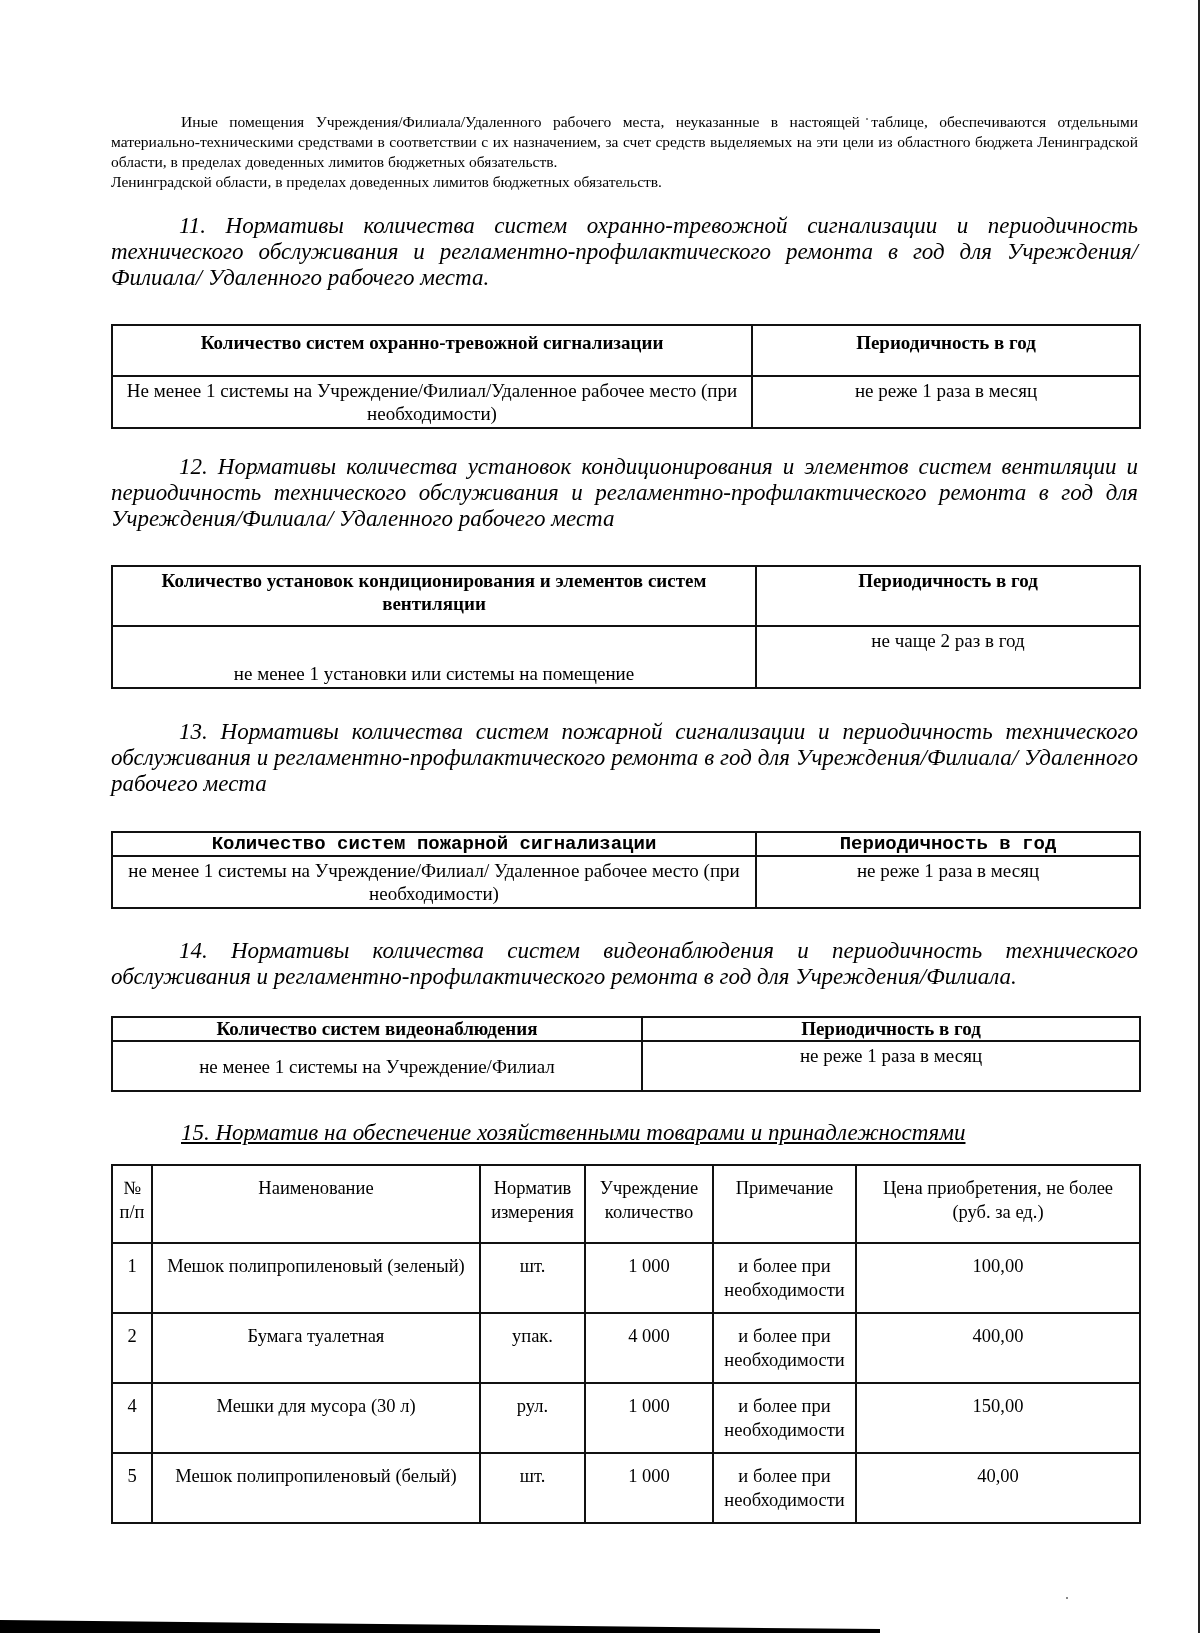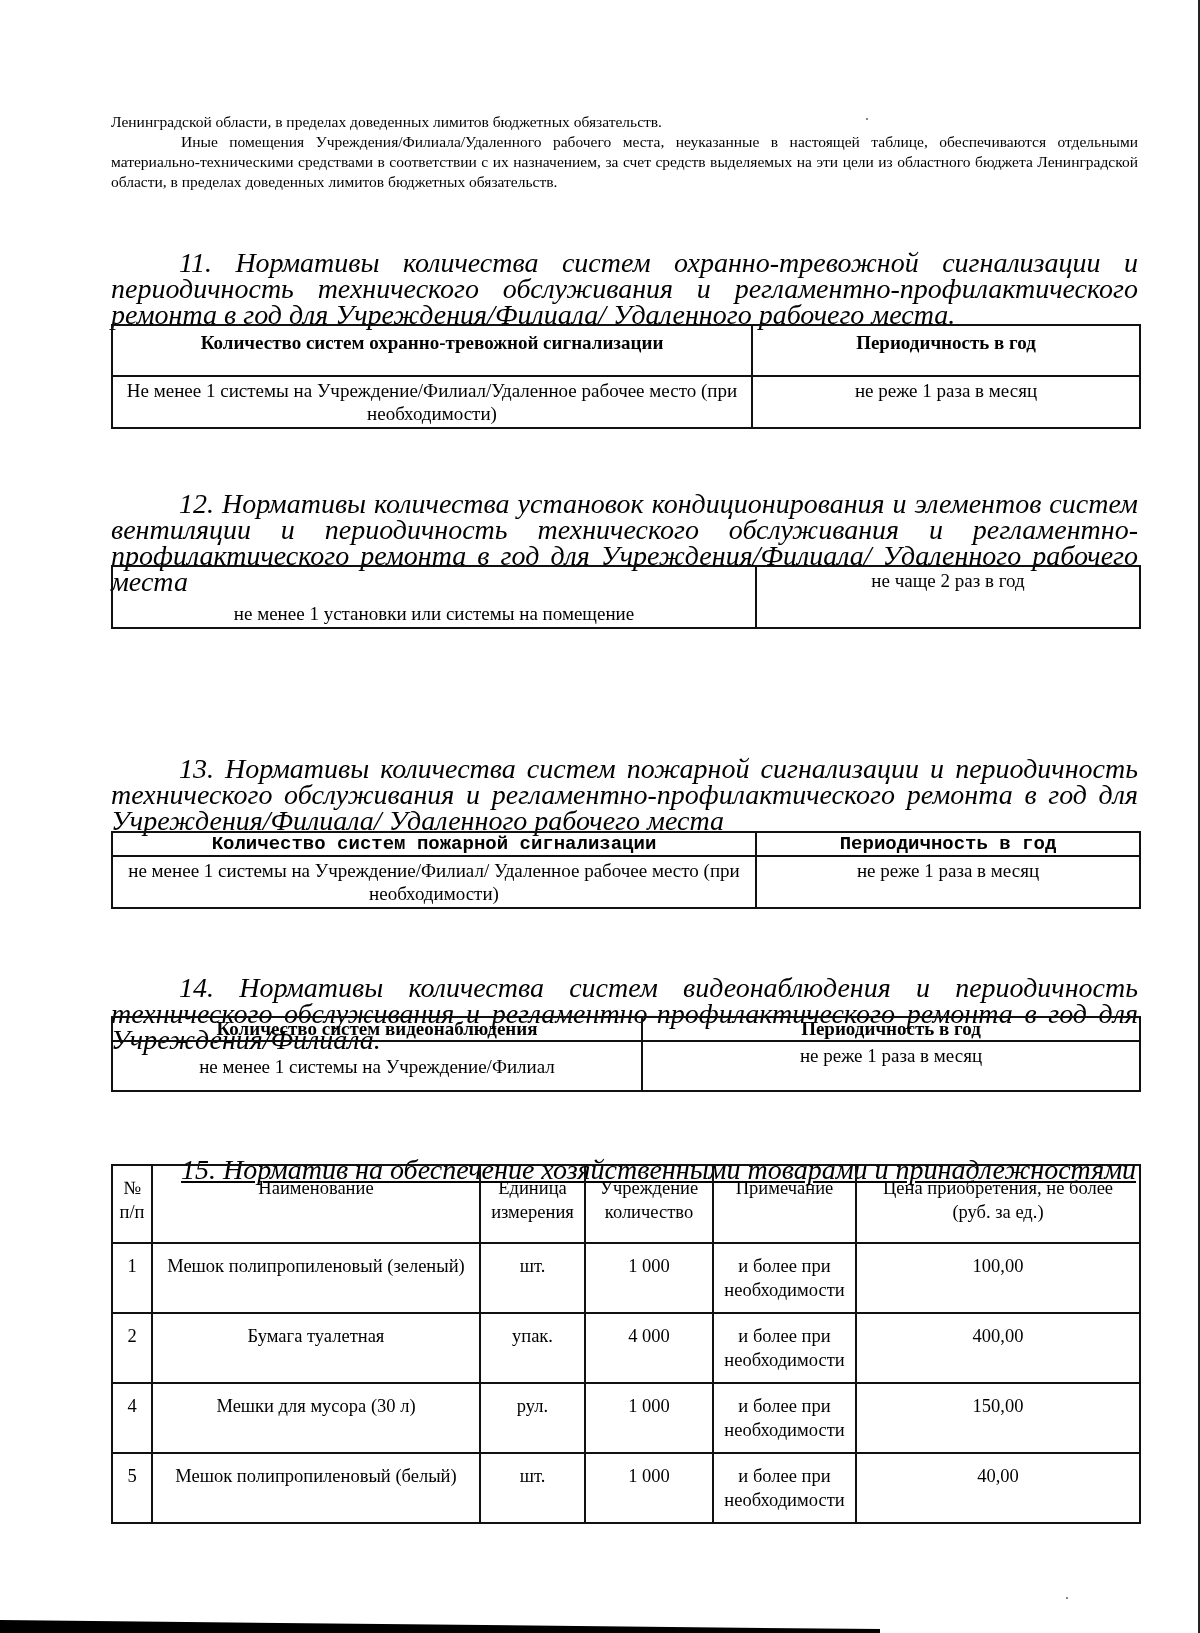--- a/index.html
+++ b/index.html
@@ -8,23 +8,22 @@
       font-family: "Liberation Serif", "DejaVu Serif", serif; color: #000;
     }
     .page { position: absolute; left: 0; top: 0; width: 1200px; height: 1633px; }
     .para {
       position: absolute; left: 111px; width: 1027px;
       font-size: 15.5px; line-height: 20px; text-align: justify;
     }
     .para .indent { display: inline-block; width: 70px; }
     .heading {
       position: absolute; left: 111px; width: 1027px;
-      font-style: italic; font-size: 28px; line-height: 26px; text-align: justify;
+      font-style: italic; font-size: 23px; line-height: 26px; text-align: justify;
       text-align-last: left;
-      margin-top: 37px;
     }
     .heading .indent { display: inline-block; width: 68px; }
     table.doc {
       position: absolute; border-collapse: collapse; table-layout: fixed;
       font-size: 19px; line-height: 23px;
     }
     table.doc td, table.doc th {
       border: 2px solid #111; padding: 2px 6px; text-align: center;
       font-weight: normal;
     }
@@ -53,22 +52,22 @@
       position: absolute; right: 0; top: 0; width: 2px; height: 1633px; background: #222;
     }
     .dot { position: absolute; width: 2px; height: 2px; background: #888; }
   </style>
 </head>
 <body>
 
 <div class="page">
 
   <div class="para" style="top:112px;">
+    <div><span class="indent"></span><span>Иные помещения Учреждения/Филиала/Удаленного рабочего места, неуказанные в настоящей таблице, обеспечиваются отдельными материально-техническими средствами в соответствии с их назначением, за счет средств выделяемых на эти цели из областного бюджета Ленинградской области, в пределах доведенных лимитов бюджетных обязательств.</span></div>
     <div>Ленинградской области, в пределах доведенных лимитов бюджетных обязательств.</div>
-    <div><span class="indent"></span><span>Иные помещения Учреждения/Филиала/Удаленного рабочего места, неуказанные в настоящей таблице, обеспечиваются отдельными материально-техническими средствами в соответствии с их назначением, за счет средств выделяемых на эти цели из областного бюджета Ленинградской области, в пределах доведенных лимитов бюджетных обязательств.</span></div>
   </div>
 
   <div class="heading" style="top:213px;"><span class="indent"></span><span>11. Нормативы количества систем охранно-тревожной сигнализации и периодичность технического обслуживания и регламентно-профилактического ремонта в год для Учреждения/Филиала/ Удаленного рабочего места.</span></div>
   <table class="doc" id="t11">
     <colgroup>
         <col style="width:640px">
         <col style="width:388px">
       </colgroup>
     <tbody>
         <tr>
@@ -82,20 +81,24 @@
   </tbody>
     </table>
 
   <div class="heading" style="top:454px;"><span class="indent"></span><span>12. Нормативы количества установок кондиционирования и элементов систем вентиляции и периодичность технического обслуживания и регламентно-профилактического ремонта в год для Учреждения/Филиала/ Удаленного рабочего места</span></div>
   <table class="doc" id="t12">
     <colgroup>
         <col style="width:644px">
         <col style="width:384px">
       </colgroup>
     <tbody>
+        <tr>
+      <th>Количество установок кондиционирования и элементов систем вентиляции</th>
+      <th>Периодичность в год</th>
+    </tr>
     <tr>
       <td style="vertical-align:bottom;">не менее 1 установки или системы на помещение</td>
       <td style="vertical-align:top;">не чаще 2 раз в год</td>
     </tr>
   </tbody>
     </table>
 
   <div class="heading" style="top:719px;"><span class="indent"></span><span>13. Нормативы количества систем пожарной сигнализации и периодичность технического обслуживания и регламентно-профилактического ремонта в год для Учреждения/Филиала/ Удаленного рабочего места</span></div>
   <table class="doc" id="t13">
     <colgroup>
@@ -139,21 +142,21 @@
         <col style="width:328px">
         <col style="width:105px">
         <col style="width:128px">
         <col style="width:143px">
         <col style="width:284px">
     </colgroup>
     <tbody>
         <tr>
       <th>№ п/п</th>
       <th>Наименование</th>
-      <th>Единица измерения</th>
+      <th>Норматив измерения</th>
       <th>Учреждение количество</th>
       <th>Примечание</th>
       <th>Цена приобретения, не более (руб. за ед.)</th>
     </tr>
     <tr>
       <td>1</td>
       <td>Мешок полипропиленовый (зеленый)</td>
       <td>шт.</td>
       <td>1 000</td>
       <td>и более при необходимости</td>

